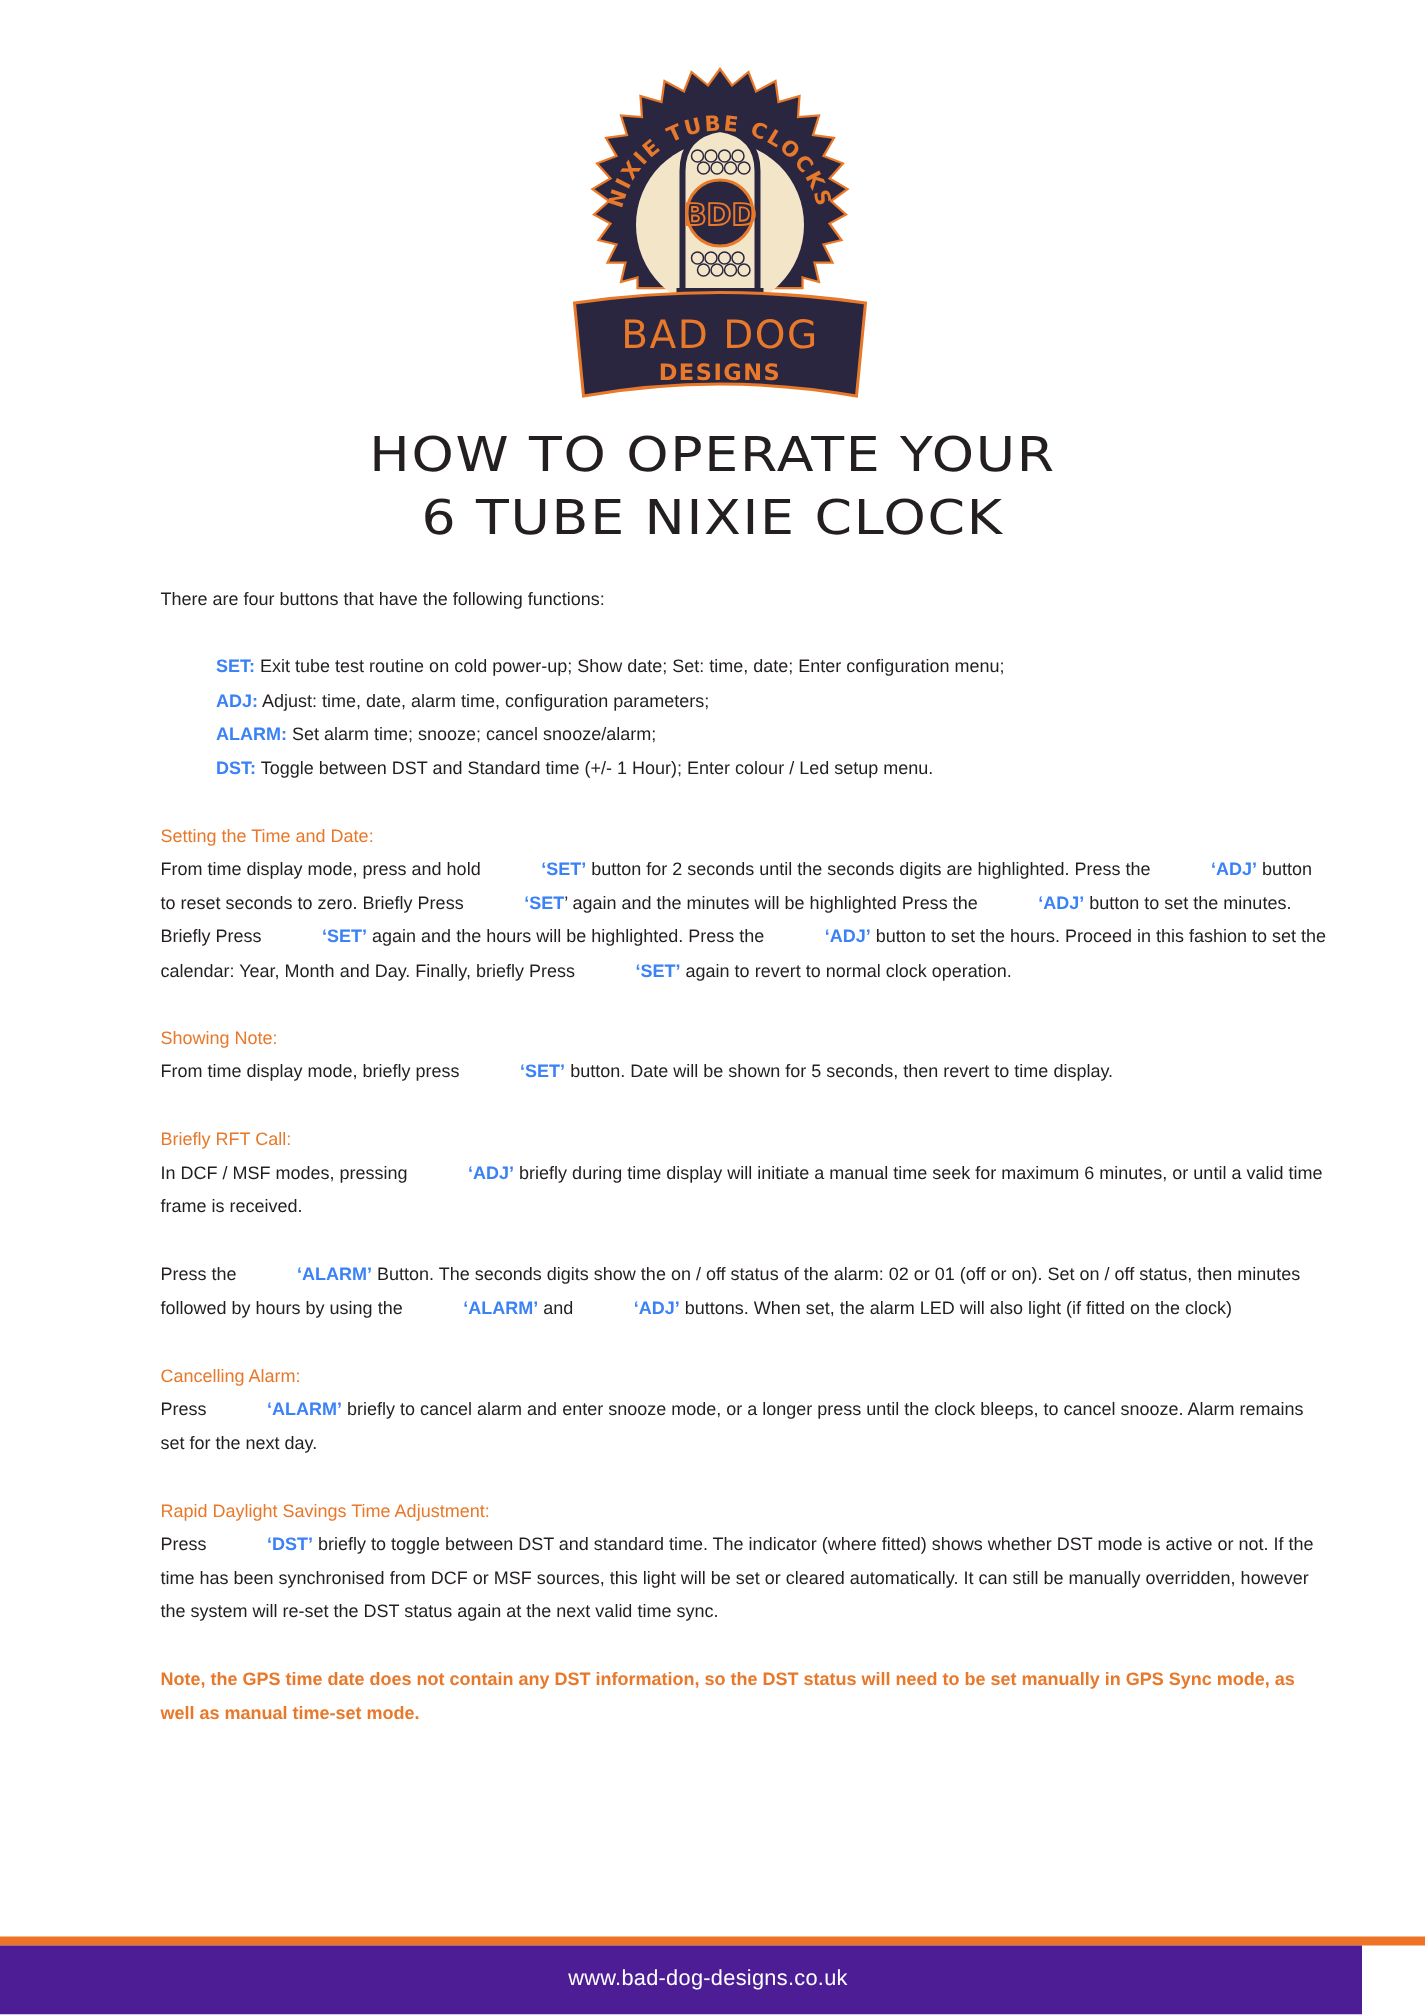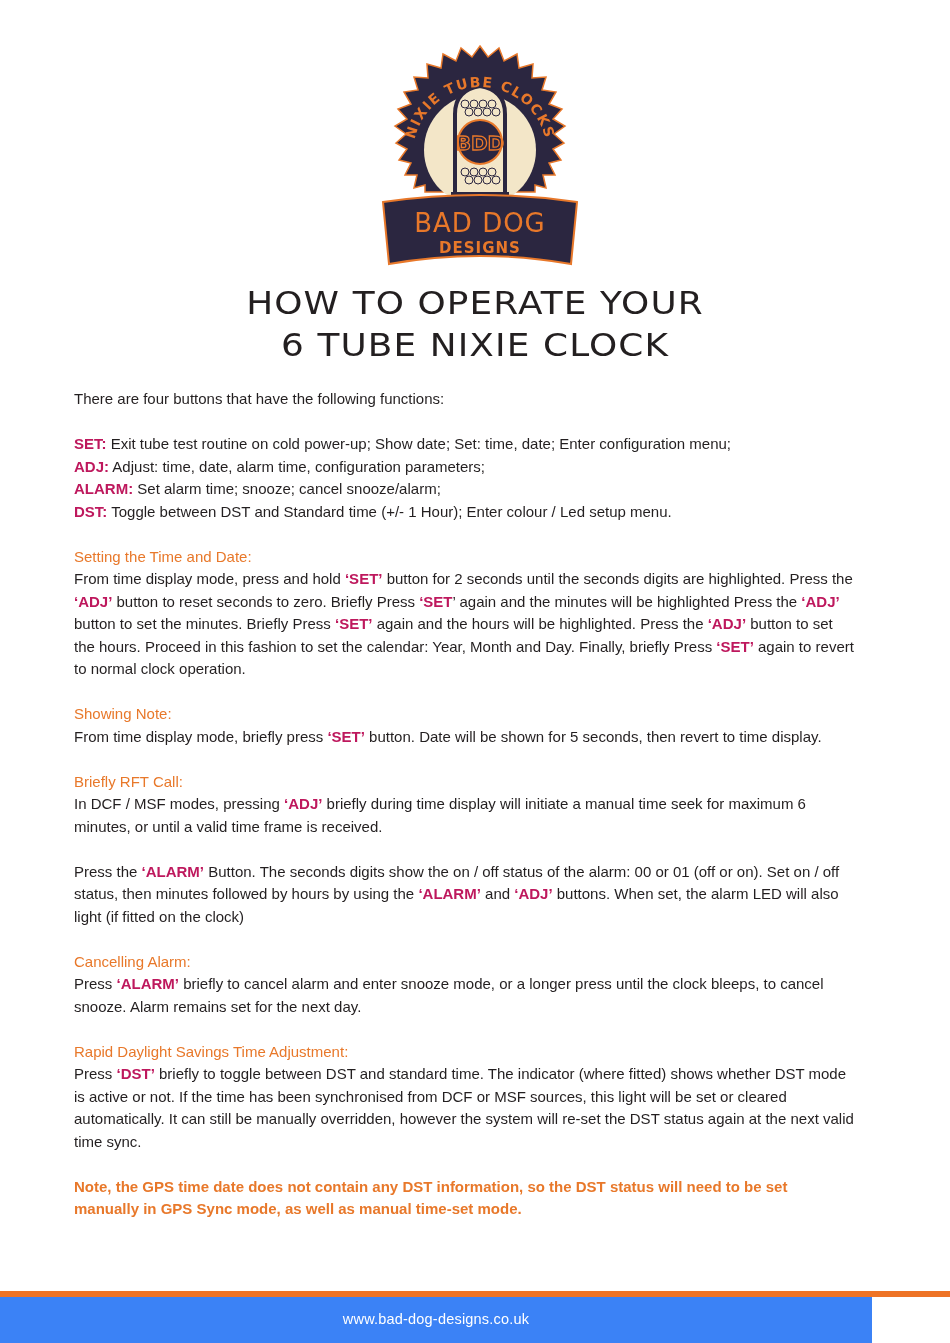--- a/index.html
+++ b/index.html
@@ -6,28 +6,28 @@
   body {
     width: 950px; height: 1343px; background: #ffffff; position: relative; overflow: hidden;
     font-family: "Liberation Sans", "DejaVu Sans", sans-serif; color: #231f20;
   }
   .logo { position: absolute; left: 375px; top: 42px; width: 210px; height: 225px; }
   .title {
     position: absolute; left: 0; width: 950px; top: 282px; text-align: center;
     font-family: "DejaVu Sans", sans-serif; font-weight: normal; font-size: 32px;
     line-height: 42px; letter-spacing: 1px; color: #231f20; transform: scaleX(1.12);
   }
-  .content { position: absolute; left: 74px; top: 388px; width: 780px; font-size: 15px; line-height: 22.5px; }
+  .content { position: absolute; left: 107px; top: 388px; width: 780px; font-size: 12px; line-height: 22.5px; }
   .content p { margin: 0; }
   .gap { height: 22.5px; }
   .h { color: #e8782a; font-weight: normal; }
-  b { font-weight: bold; color: #be185d; }
+  b { font-weight: bold; color: #3b82f6; margin-left: 37px; }
   .note { color: #e8782a; font-weight: bold; }
   .stripe { position: absolute; left: 0; top: 1291px; width: 950px; height: 6px; background: #ee7326; }
-  .footer { position: absolute; left: 0; top: 1297px; width: 872px; height: 46px; background: #3b82f6; }
+  .footer { position: absolute; left: 0; top: 1297px; width: 872px; height: 46px; background: #4c1d95; padding-left: 36px; }
   .footer span { display: block; text-align: center; color: #ffffff; font-size: 14.5px; line-height: 44px; letter-spacing: 0.2px; }
 </style>
 </head>
 <body>
 
 <div class="logo">
   <svg width="210" height="225" viewBox="0 0 210 225">
     <defs>
       <path id="arcTop" d="M 38 112 A 67 67 0 0 1 172 112"></path>
     </defs>
@@ -105,21 +105,21 @@
   </div>
   <div class="gap"></div>
 
   <div>
     <p class="h">Briefly RFT Call:</p>
     <p><span>In DCF / MSF modes, pressing </span><b>‘ADJ’</b><span> briefly during time display will initiate a manual time seek for maximum 6 minutes, or until a valid time frame is received.</span></p>
   </div>
   <div class="gap"></div>
 
   <div>
-    <p><span>Press the </span><b>‘ALARM’</b><span> Button. The seconds digits show the on / off status of the alarm: 00 or 01 (off or on). Set on / off status, then minutes followed by hours by using the </span><b>‘ALARM’</b><span> and </span><b>‘ADJ’</b><span> buttons. When set, the alarm LED will also light (if fitted on the clock)</span></p>
+    <p><span>Press the </span><b>‘ALARM’</b><span> Button. The seconds digits show the on / off status of the alarm: 02 or 01 (off or on). Set on / off status, then minutes followed by hours by using the </span><b>‘ALARM’</b><span> and </span><b>‘ADJ’</b><span> buttons. When set, the alarm LED will also light (if fitted on the clock)</span></p>
   </div>
   <div class="gap"></div>
 
   <div>
     <p class="h">Cancelling Alarm:</p>
     <p><span>Press </span><b>‘ALARM’</b><span> briefly to cancel alarm and enter snooze mode, or a longer press until the clock bleeps, to cancel snooze. Alarm remains set for the next day.</span></p>
   </div>
   <div class="gap"></div>
 
   <div>

